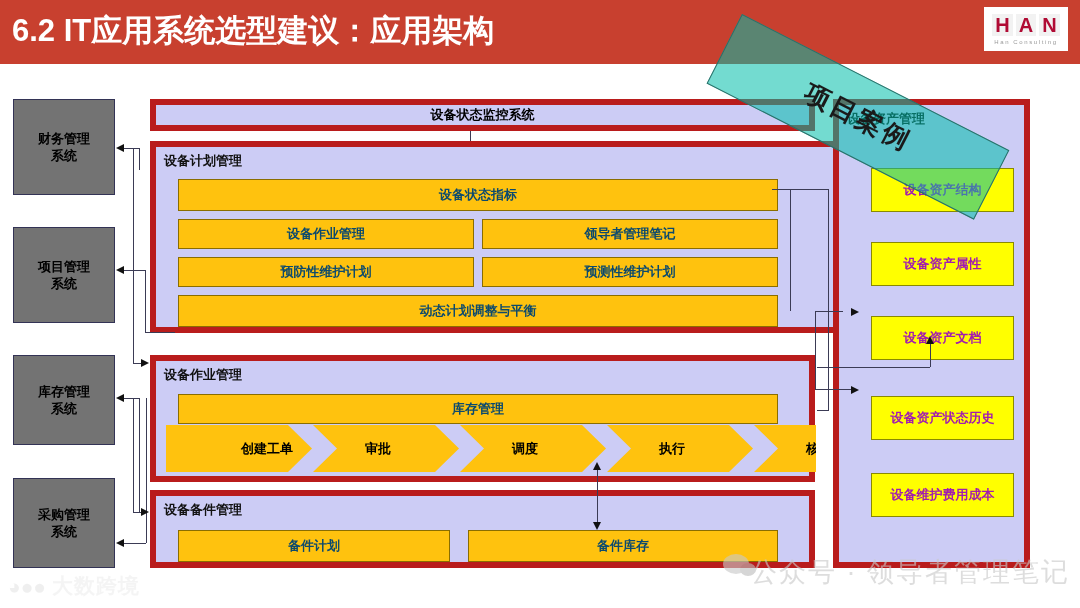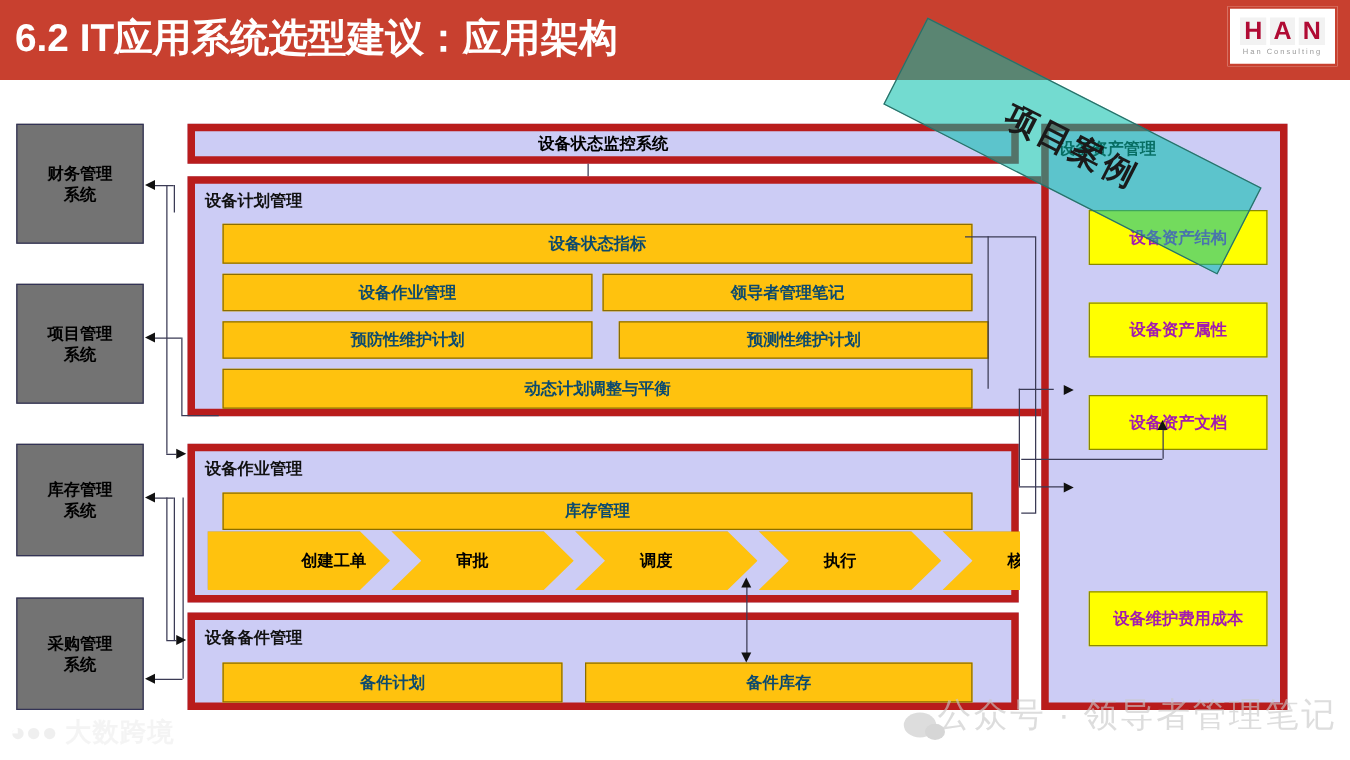--- a/index.html
+++ b/index.html
@@ -95,21 +95,21 @@
   
   .wm-left{
     position:absolute;left:8px;bottom:8px;display:flex;align-items:center;gap:6px;
     opacity:0.55;
   }
   .wm-left .glyph{
     font-size:21px;color:#e3e3e3;font-weight:bold;line-height:21px;
   }
   .wm-left .txt{font-size:21px;color:#ececec;font-weight:bold;letter-spacing:1px;}
   .wm-right{
-    position:absolute;right:10px;bottom:18px;display:flex;align-items:flex-end;gap:1px;
+    position:absolute;right:10px;bottom:18px;display:flex;align-items:flex-start;gap:1px;
     opacity:0.62;
   }
   .wm-right .bubble{
     width:26px;height:20px;border-radius:50%;background:#c9c9c9;position:relative;
   }
   .wm-right .bubble:after{
     content:"";position:absolute;right:-7px;bottom:-2px;width:16px;height:13px;
     border-radius:50%;background:#bdbdbd;
   }
   .wm-right .txt{
@@ -178,21 +178,21 @@
     <div class="amber" style="position:absolute;left:22px;top:72px;width:296px;height:30px;">
       <span>设备作业管理</span>
     </div>
     <div class="amber" style="position:absolute;left:326px;top:72px;width:296px;height:30px;">
       <span>领导者管理笔记</span>
     </div>
 
     <div class="amber" style="position:absolute;left:22px;top:110px;width:296px;height:30px;">
       <span>预防性维护计划</span>
     </div>
-    <div class="amber" style="position:absolute;left:326px;top:110px;width:296px;height:30px;margin-left:13px;">
+    <div class="amber" style="position:absolute;left:326px;top:110px;width:296px;height:30px;">
       <span>预测性维护计划</span>
     </div>
 
     <div class="amber" style="position:absolute;left:22px;top:148px;width:600px;height:32px;">
       <span>动态计划调整与平衡</span>
     </div>
   </div>
 
   <div class="lav" style="position:absolute;left:150px;top:355px;width:665px;height:127px;">
     <div class="panel-title">设备作业管理</div>
@@ -239,20 +239,23 @@
     <div class="panel-title">设备资产管理</div>
 
     <div class="yellowbox" style="position:absolute;left:32px;top:63px;width:143px;height:44px;">
       <span>设备资产结构</span>
     </div>
     <div class="yellowbox" style="position:absolute;left:32px;top:137px;width:143px;height:44px;">
       <span>设备资产属性</span>
     </div>
     <div class="yellowbox" style="position:absolute;left:32px;top:211px;width:143px;height:44px;">
       <span>设备资产文档</span>
+    </div>
+    <div class="yellowbox" style="position:absolute;left:32px;top:291px;width:143px;height:44px;">
+      <span>设备资产状态历史</span>
     </div>
     <div class="yellowbox" style="position:absolute;left:32px;top:368px;width:143px;height:44px;">
       <span>设备维护费用成本</span>
     </div>
   </div>
 
   <div class="conn conn-h" style="left:772px;top:189px;width:56px;"></div>
   <div class="conn conn-v" style="left:828px;top:189px;height:222px;"></div>
   <div class="conn conn-h" style="left:817px;top:410px;width:11px;"></div>
 

